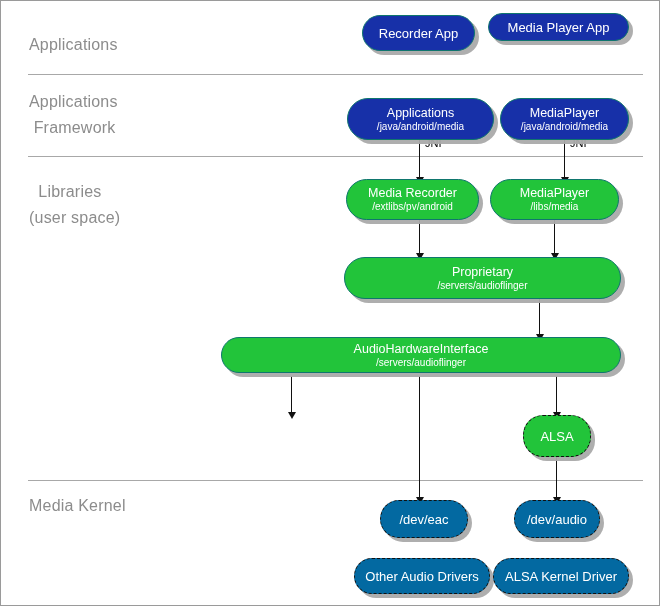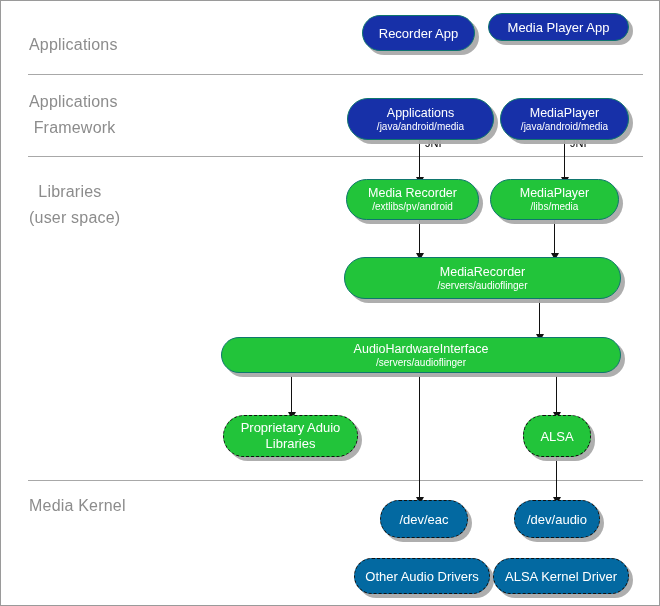--- a/index.html
+++ b/index.html
@@ -172,32 +172,29 @@
     <span class="title">Media Recorder</span>
     <span class="sub">/extlibs/pv/android</span>
   </div>
 
   <div class="node green two-line" style="left:489px; top:178px; width:129px; height:41px;">
     <span class="title">MediaPlayer</span>
     <span class="sub">/libs/media</span>
   </div>
 
   <div class="node green two-line" style="left:343px; top:256px; width:277px; height:42px;">
-    <span class="title">MediaRecorder</span>
+    <span class="title">Proprietary</span>
     <span class="sub">/servers/audioflinger</span>
   </div>
 
   <div class="node green two-line" style="left:220px; top:336px; width:400px; height:36px;">
     <span class="title">AudioHardwareInterface</span>
     <span class="sub">/servers/audioflinger</span>
   </div>
 
-  <div class="node green dashed wrap" style="left:222px; top:414px; width:135px; height:42px; border-radius:22px;">
-    <span class="title">Proprietary Aduio Libraries</span>
-  </div>
 
   <div class="node green dashed" style="left:522px; top:414px; width:68px; height:42px; border-radius:20px;">
     <span class="title">ALSA</span>
   </div>
 
   <div class="node red dashed" style="left:379px; top:499px; width:88px; height:38px;">
     <span class="title">/dev/eac</span>
   </div>
 
   <div class="node red dashed" style="left:513px; top:499px; width:86px; height:38px;">

